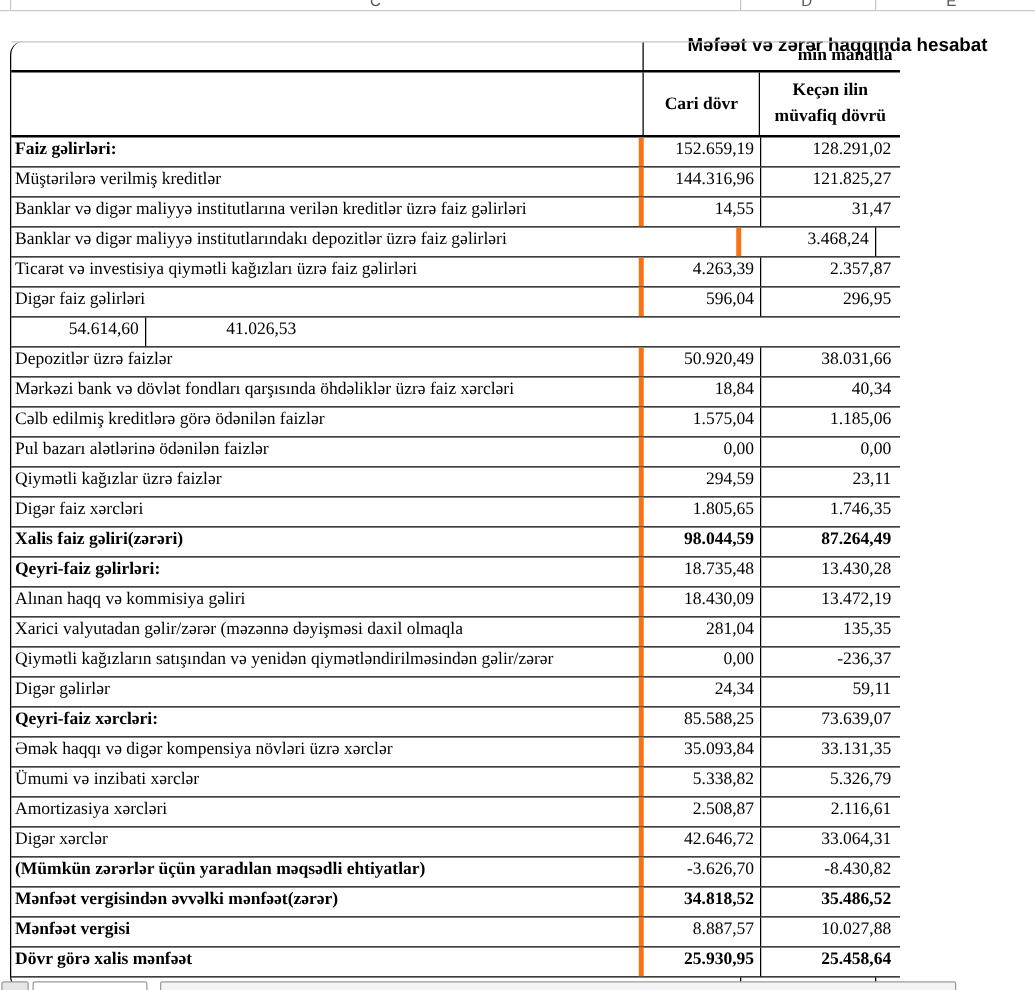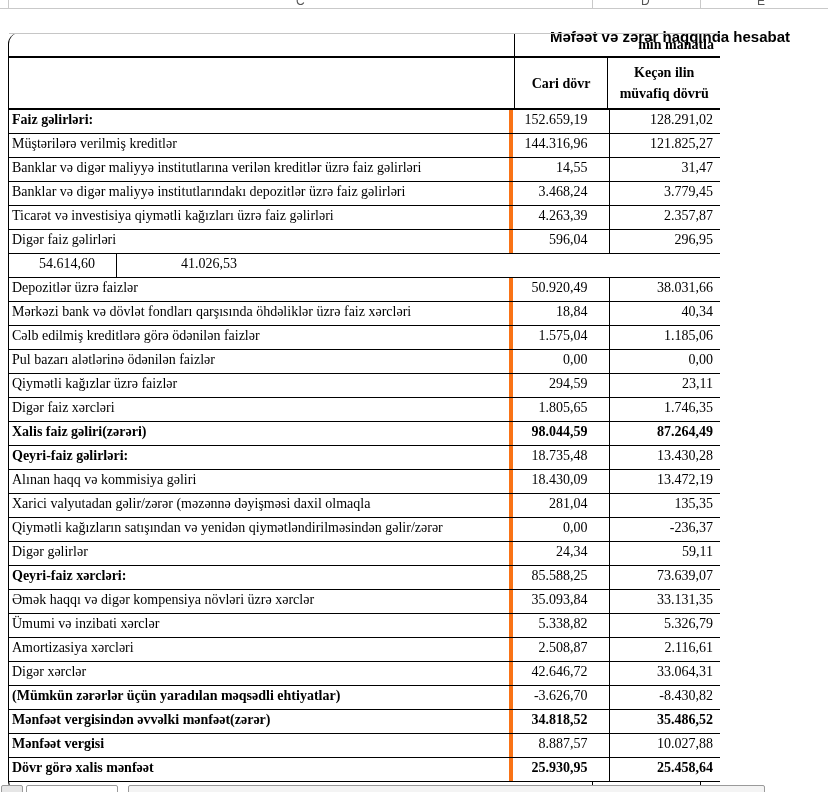--- a/index.html
+++ b/index.html
@@ -23,21 +23,21 @@
   .unit-row { display:flex; height:23px; border-top:1px solid #c6c6c6; }
   .unit-row .desc { width:584px; border-right:1px solid #000; }
   .unit-row .unit { width:235px; text-align:right; font-weight:bold; padding:3px 6px 0 0; }
   .header-row { display:flex; height:54px; border-top:2px solid #000; border-bottom:2px solid #000; }
   .header-row .cell { display:flex; align-items:center; justify-content:center; text-align:center; font-weight:bold; line-height:21px; }
   .header-row .desc { width:584px; border-right:1px solid #000; }
   .header-row .h1 { width:108px; border-right:1px solid #000; }
   .header-row .h2 { width:127px; padding:0 6px; }
   .row { display:flex; height:24px; border-bottom:1px solid #000; }
   .row .desc { width:584px; padding:2px 2px 0 3px; border-right:4px solid #f97316; white-space:nowrap; overflow:hidden; }
-  .row .num { width:108px; padding:2px 21px 0 0; text-align:right; border-right:1px solid #000; }
+  .row .num { width:108px; padding:2px 5px 0 0; text-align:right; border-right:1px solid #000; }
   .row .num2 { width:127px; padding:2px 7px 0 0; text-align:right; }
   .row.bold-label .desc { font-weight:bold; }
   .row.bold-values .num, .row.bold-values .num2 { font-weight:bold; }
   .stub-row { display:flex; height:10px; }
   .stub-row .desc { width:584px; border-right:1px solid #000; }
   .stub-row .num { width:108px; border-right:1px solid #000; }
   
   .tabs { position:absolute; left:0; bottom:0; width:828px; height:9px; }
   .tab { position:absolute; bottom:-2px; border:1px solid #9a9a9a; border-radius:2px 2px 0 0; }
   .tab.nav   { left:1px;   width:22px;  height:9px; background:#e6e6e6; }
@@ -90,21 +90,20 @@
 
   <div class="row">
     <div class="desc">Banklar və digər maliyyə institutlarına verilən kreditlər üzrə faiz gəlirləri</div>
     <div class="num">14,55</div>
     <div class="num2">31,47</div>
   </div>
 
   <div class="row">
     <div class="desc">Banklar və digər maliyyə institutlarındakı depozitlər üzrə faiz gəlirləri</div>
     <div class="num">3.468,24</div>
-    <div class="num2">3.779,45</div>
   </div>
 
   <div class="row">
     <div class="desc">Ticarət və investisiya qiymətli kağızları üzrə faiz gəlirləri</div>
     <div class="num">4.263,39</div>
     <div class="num2">2.357,87</div>
   </div>
 
   <div class="row">
     <div class="desc">Digər faiz gəlirləri</div>

